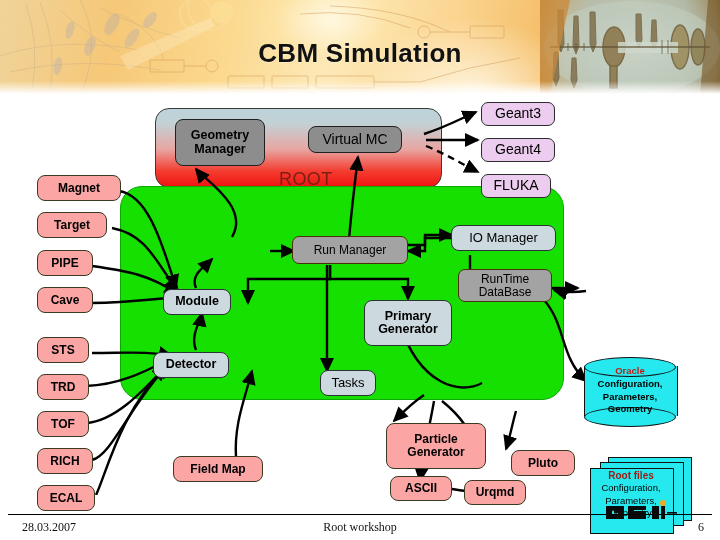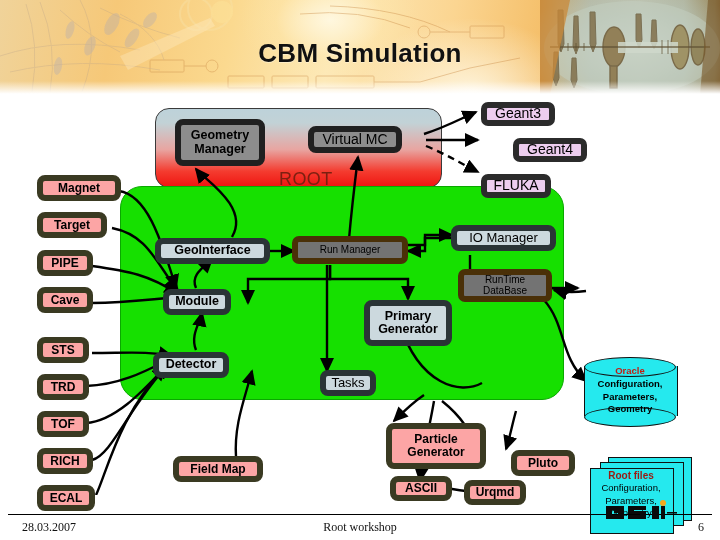--- a/index.html
+++ b/index.html
@@ -41,38 +41,38 @@
     text-shadow:0 1px 0 rgba(255,255,255,.35);
   }
 
   
   #diagram{position:absolute;left:0;top:95px;width:720px;height:400px;}
   #wires{position:absolute;left:0;top:0;width:720px;height:400px;pointer-events:none;}
 
   .node{
     position:absolute;box-sizing:border-box;
     display:flex;align-items:center;justify-content:center;text-align:center;
-    border:6px solid #a16207;border-radius:7px;
+    border:1px solid #a16207;border-radius:7px;
     line-height:1.08;
   }
 
   
   .yel{
     background:#fca5a5;border-color:#3a3a22;border-radius:8px;
     font-weight:bold;font-size:12px;color:#000;
     box-shadow:0 0 0 0 rgba(0,0,0,0);
   }
   
   .blu{
     background:#ccd9de;border-color:#2a3436;border-radius:8px;
     font-size:13px;color:#000;
   }
   .blu.bold{font-weight:bold;font-size:12.5px;}
   
-  .org{background:#737373;border-color:#4a3008;border-radius:7px;font-size:10px;color:#000;}
+  .org{background:#a3a3a3;border-color:#4a3008;border-radius:7px;font-size:12px;color:#000;}
   
   .lav{background:#edcdef;border-color:#2b2b2b;border-radius:7px;font-size:14px;color:#000;}
   
   .gry{background:#8d8d8d;border-color:#202020;border-radius:8px;font-weight:bold;font-size:12.5px;color:#000;}
   .gry.thin{font-weight:normal;font-size:14px;}
 
   
   #root-panel{
     position:absolute;border:1px solid #3a3a3a;border-radius:14px;
     background:linear-gradient(to bottom,#bdd2da 0%,#c2d2d6 18%,#e8a5a1 52%,#f43b2f 80%,#ef1410 100%);
@@ -274,21 +274,21 @@
     <span>Geometry</span>
     <span>Manager</span>
   </div>
   <div class="node gry thin" style="left:308px;top:31px;width:94px;height:27px;">
     <span>Virtual MC</span>
   </div>
 
   <div class="node lav" style="left:481px;top:7px;width:74px;height:24px;">
     <span>Geant3</span>
   </div>
-  <div class="node lav" style="left:481px;top:43px;width:74px;height:24px;margin-left:32px;">
+  <div class="node lav" style="left:481px;top:43px;width:74px;height:24px;">
     <span>Geant4</span>
   </div>
   <div class="node lav" style="left:481px;top:79px;width:70px;height:24px;">
     <span>FLUKA</span>
   </div>
 
   <div class="node yel" style="left:37px;top:80px;width:84px;height:26px;">
     <span>Magnet</span>
   </div>
   <div class="node yel" style="left:37px;top:117px;width:70px;height:26px;">
@@ -309,23 +309,20 @@
   <div class="node yel" style="left:37px;top:316px;width:52px;height:26px;">
     <span>TOF</span>
   </div>
   <div class="node yel" style="left:37px;top:353px;width:56px;height:26px;">
     <span>RICH</span>
   </div>
   <div class="node yel" style="left:37px;top:390px;width:58px;height:26px;">
     <span>ECAL</span>
   </div>
 
-  <div class="node blu bold" style="left:155px;top:143px;width:115px;height:26px;">
-    <span>GeoInterface</span>
-  </div>
   <div class="node blu bold" style="left:163px;top:194px;width:68px;height:26px;">
     <span>Module</span>
   </div>
   <div class="node blu bold" style="left:153px;top:257px;width:76px;height:26px;">
     <span>Detector</span>
   </div>
 
   <div class="node org" style="left:292px;top:141px;width:116px;height:28px;">
     <span>Run Manager</span>
   </div>

